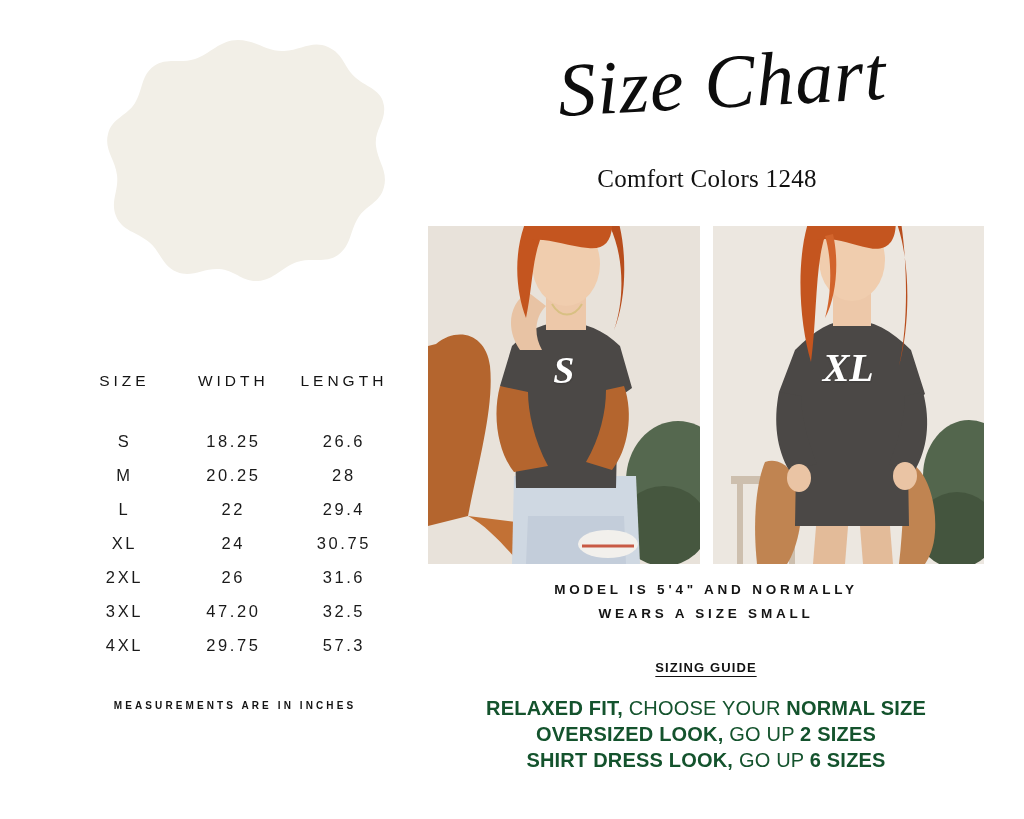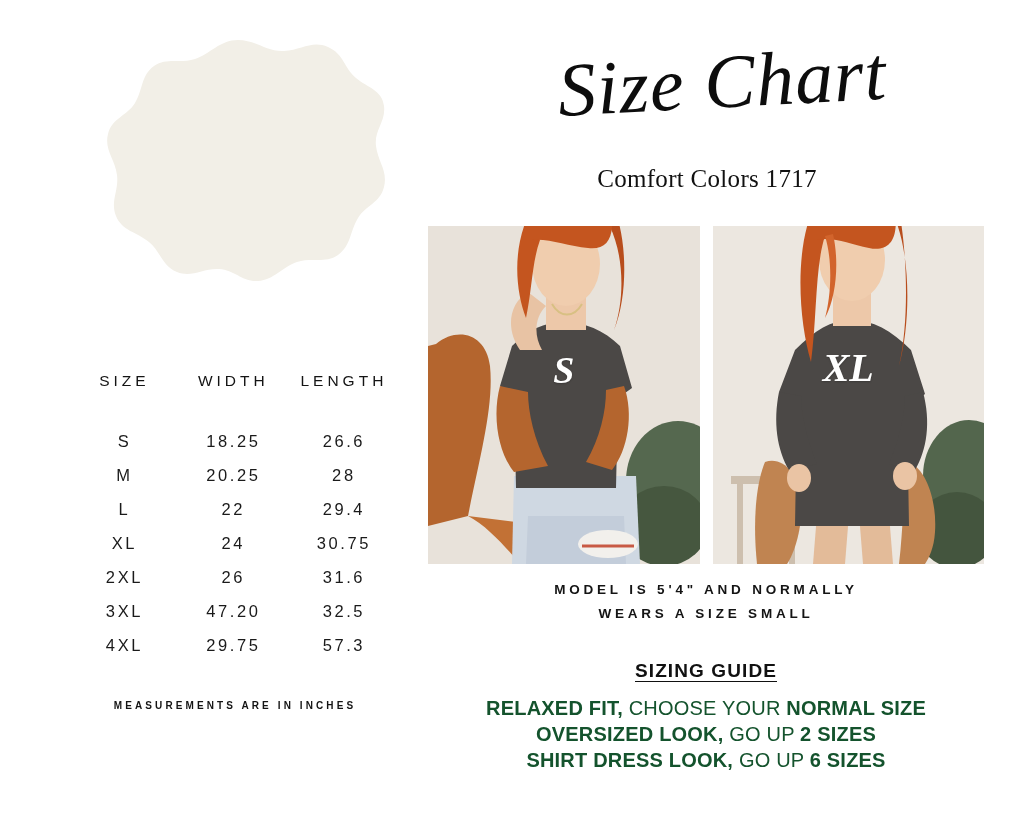--- a/index.html
+++ b/index.html
@@ -150,21 +150,21 @@
     line-height: 24px;
     color: #141414;
   }
 
   .guide-title {
     position: absolute;
     left: 428px;
     top: 660px;
     width: 556px;
     text-align: center;
-    font-size: 19px;
+    font-size: 13px;
     font-weight: bold;
     letter-spacing: 1.1px;
     color: #111111;
     text-decoration: underline;
     text-underline-offset: 4px;
   }
   .guide-lines {
     position: absolute;
     left: 428px;
     top: 695px;
@@ -258,21 +258,21 @@
           <td class="col-width">29.75</td>
           <td class="col-length">57.3</td>
         </tr>
       </tbody>
     </table>
   </div>
 
   <div class="measure-note">MEASUREMENTS ARE IN INCHES</div>
 
   <div class="title-script">Size Chart</div>
-  <div class="title-sub">Comfort Colors 1717</div>
+  <div class="title-sub">Comfort Colors 1248</div>
 
   <div class="photos">
 
     <div class="photo">
       <svg width="272" height="338" viewBox="0 0 272 338" aria-hidden="true">
         <defs>
           <clipPath id="clipS">
               <rect x="0" y="0" width="272" height="338"></rect>
             </clipPath>
         </defs>

